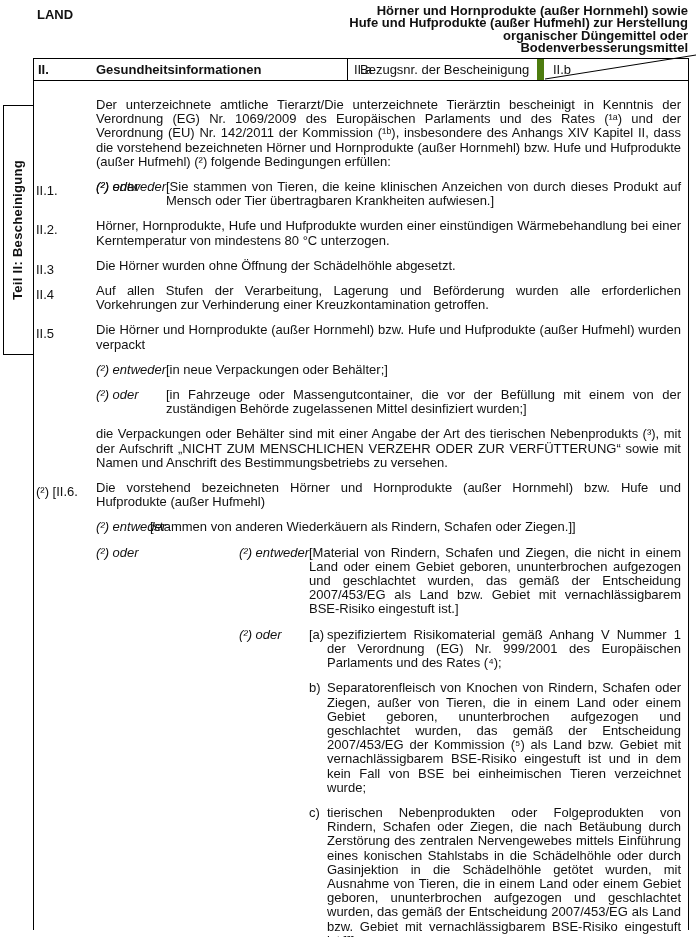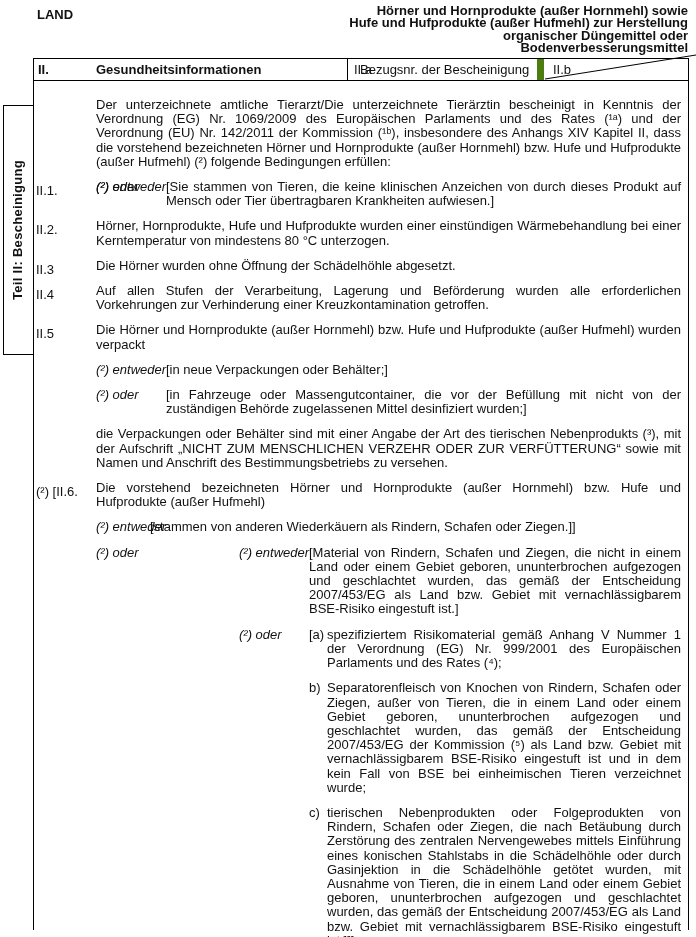--- a/index.html
+++ b/index.html
@@ -122,21 +122,21 @@
         <div class="txt">Die Hörner und Hornprodukte (außer Hornmehl) bzw. Hufe und Hufprodukte (außer Hufmehl) wurden verpackt</div>
       </div>
 
       <div class="row opt1">
         <span class="lbl">(²) entweder</span>
         <div class="txt">[in neue Verpackungen oder Behälter;]</div>
       </div>
 
       <div class="row opt1">
         <span class="lbl">(²) oder</span>
-        <div class="txt">[in Fahrzeuge oder Massengutcontainer, die vor der Befüllung mit nicht von der zuständigen Behörde zugelassenen Mittel desinfiziert wurden;]</div>
+        <div class="txt">[in Fahrzeuge oder Massengutcontainer, die vor der Befüllung mit einem von der zuständigen Behörde zugelassenen Mittel desinfiziert wurden;]</div>
       </div>
 
       <div class="row main">
         <div class="txt">die Verpackungen oder Behälter sind mit einer Angabe der Art des tierischen Nebenprodukts (³), mit der Aufschrift „NICHT ZUM MENSCHLICHEN VERZEHR ODER ZUR VERFÜTTERUNG“ sowie mit Namen und Anschrift des Bestimmungsbetriebs zu versehen.</div>
       </div>
 
       <div class="row main">
         <span class="num">(²) [II.6.</span>
         <div class="txt">Die vorstehend bezeichneten Hörner und Hornprodukte (außer Hornmehl) bzw. Hufe und Hufprodukte (außer Hufmehl)</div>
       </div>

